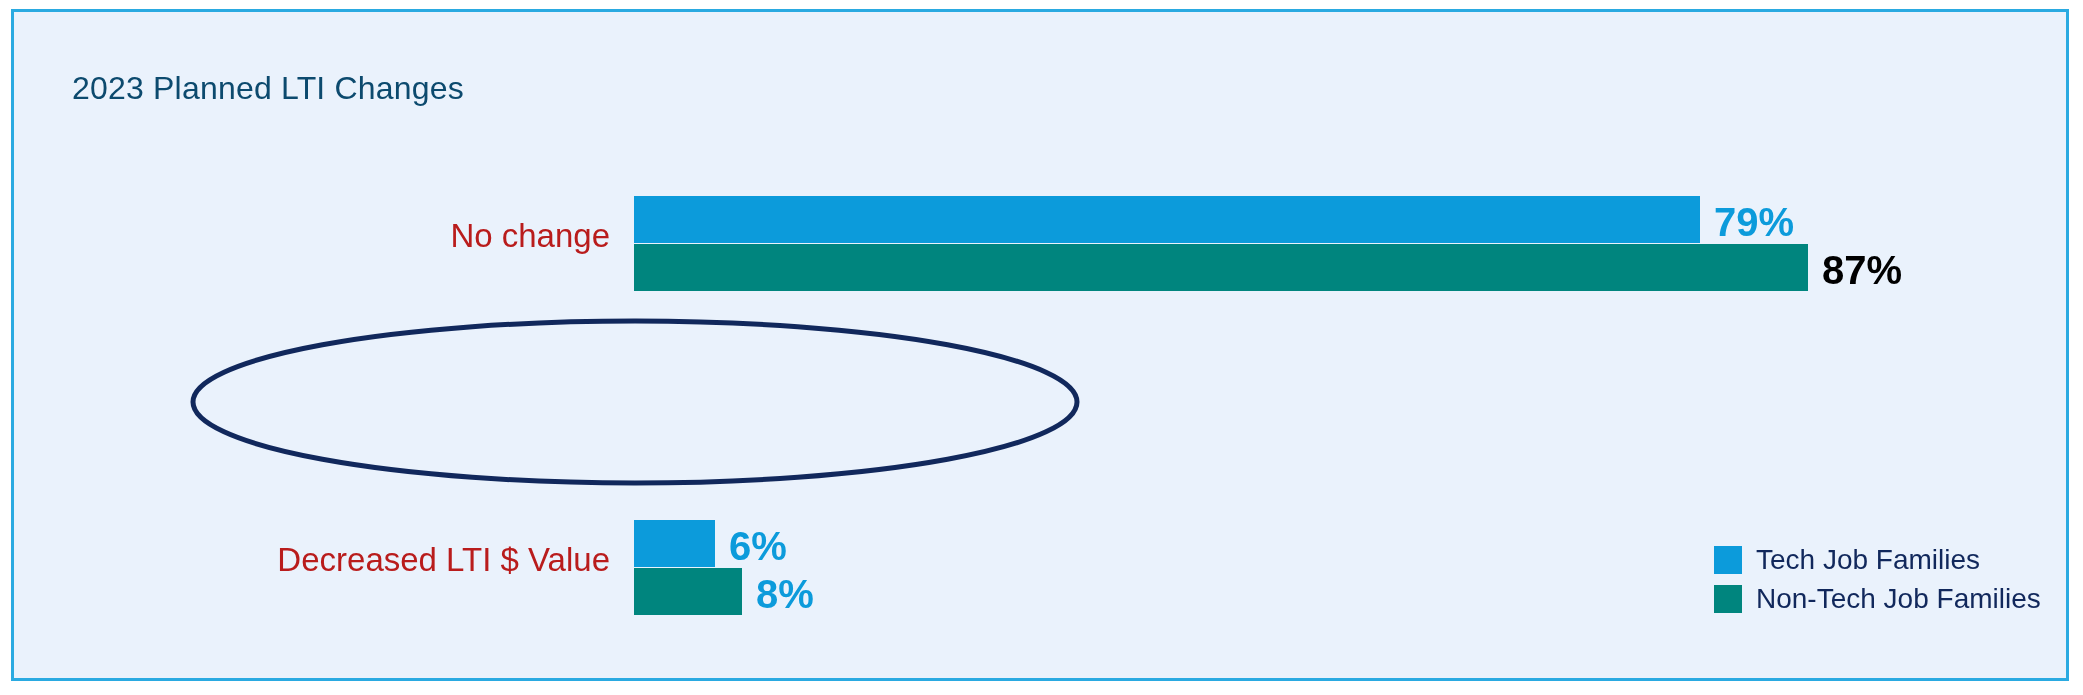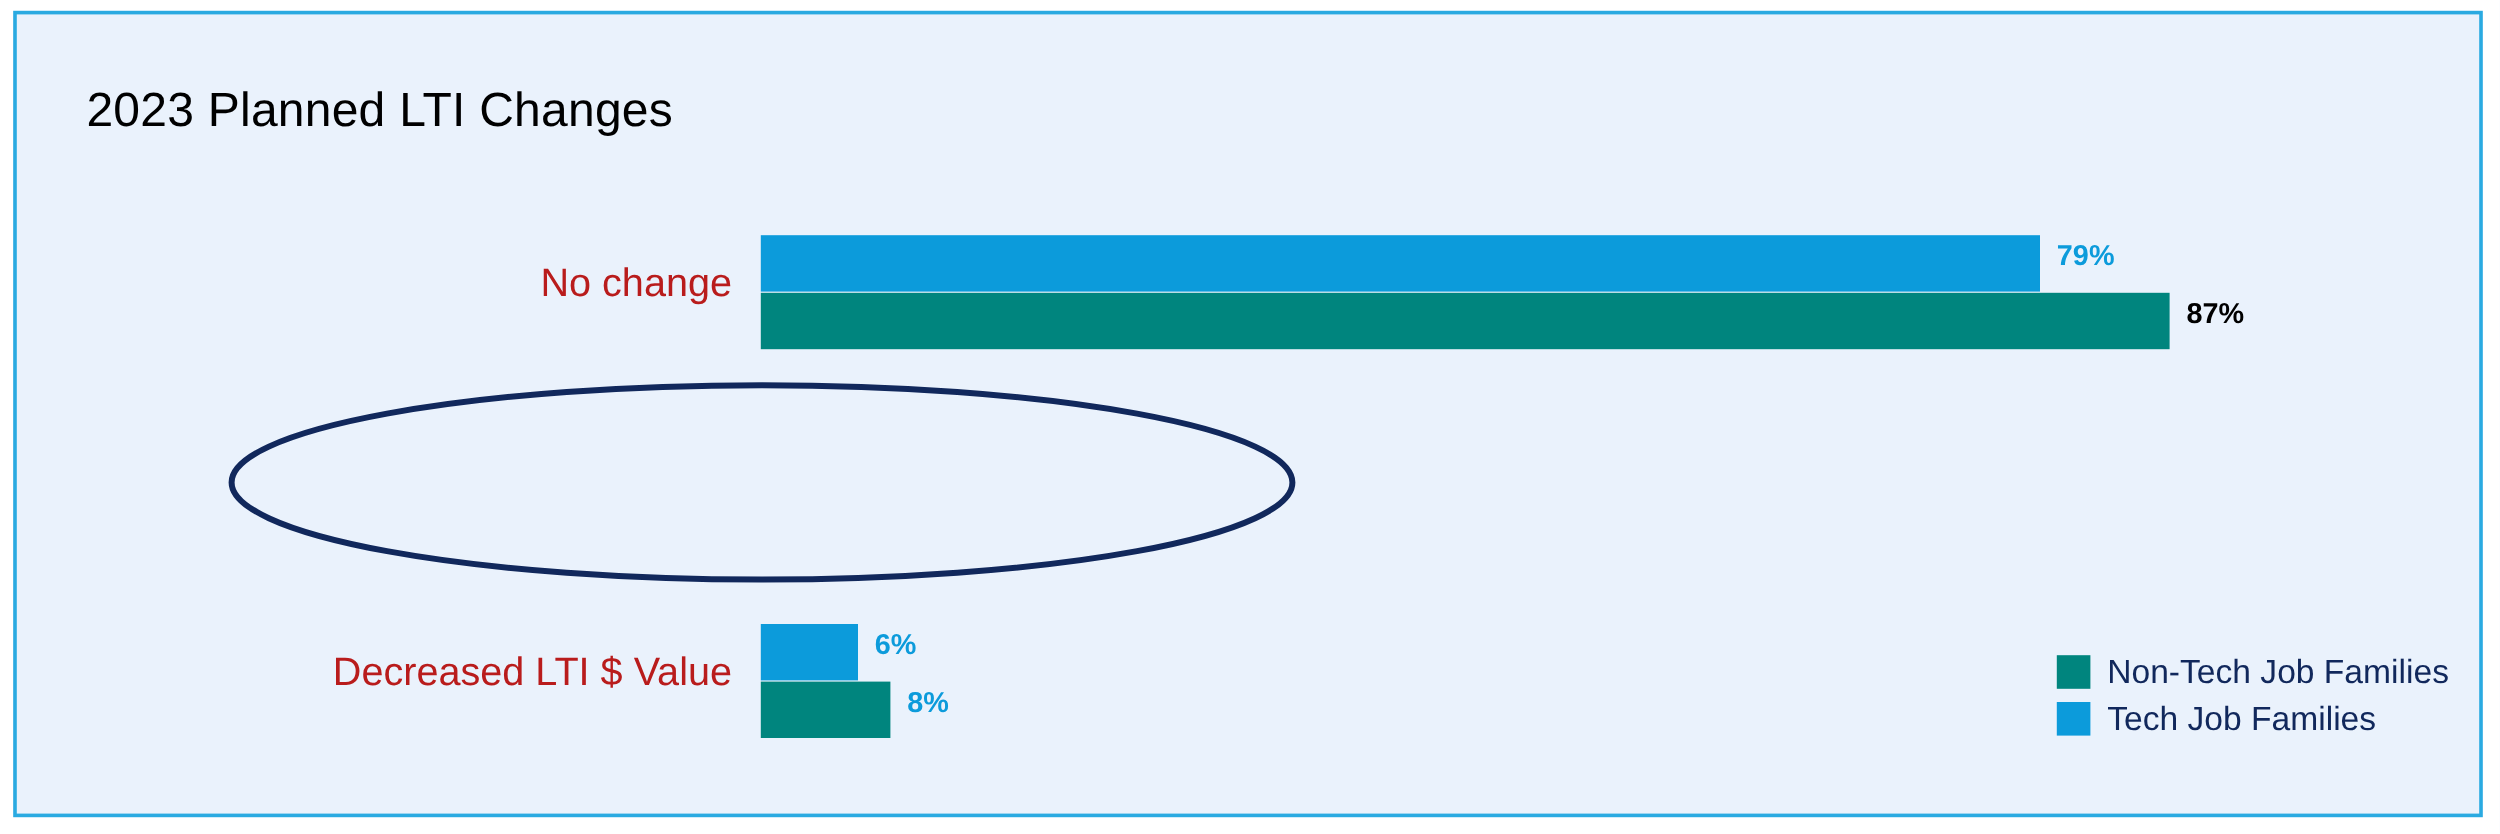--- a/index.html
+++ b/index.html
@@ -22,23 +22,23 @@
     height: 672px;
     background: #eaf2fc;
     border: 3px solid #2aaae1;
     box-sizing: border-box;
   }
 
   #chart-title {
     position: absolute;
     left: 58px;
     top: 58px;
-    font-size: 40px;
+    font-size: 32px;
     font-weight: 400;
-    color: #000000;
+    color: #0c4a6e;
     letter-spacing: 0.2px;
     white-space: nowrap;
   }
 
   
   #plot {
     position: absolute;
     left: 0;
     top: 0;
     width: 100%;
@@ -78,21 +78,21 @@
     left: 0;
     top: 0;
     height: 47px;
   }
   .bar.tech { background: #0c9bdb; }
   .bar.nontech { background: #00857e; }
 
   .bar-value {
     position: absolute;
     top: 4px;
-    font-size: 24px;
+    font-size: 40px;
     font-weight: bold;
     white-space: nowrap;
   }
 
   
   #highlight-ellipse {
     position: absolute;
     left: 176px;
     top: 306px;
     width: 890px;
@@ -168,22 +168,22 @@
     </div>
 
   </div>
 
   <svg id="highlight-ellipse" viewBox="0 0 890 168" preserveAspectRatio="none">
     <ellipse cx="445" cy="84" rx="442" ry="81" stroke="#11285c"></ellipse>
   </svg>
 
   <div id="legend">
     <div class="legend-item">
+      <span class="legend-swatch" style="background: rgb(12, 155, 219);"></span>
+      <span class="legend-label">Tech Job Families</span>
+    </div>
+    <div class="legend-item">
       <span class="legend-swatch" style="background: rgb(0, 133, 126);"></span>
       <span class="legend-label">Non-Tech Job Families</span>
-    </div>
-    <div class="legend-item">
-      <span class="legend-swatch" style="background: rgb(12, 155, 219);"></span>
-      <span class="legend-label">Tech Job Families</span>
     </div>
   </div>
 
 </div>
 
 </body></html>

